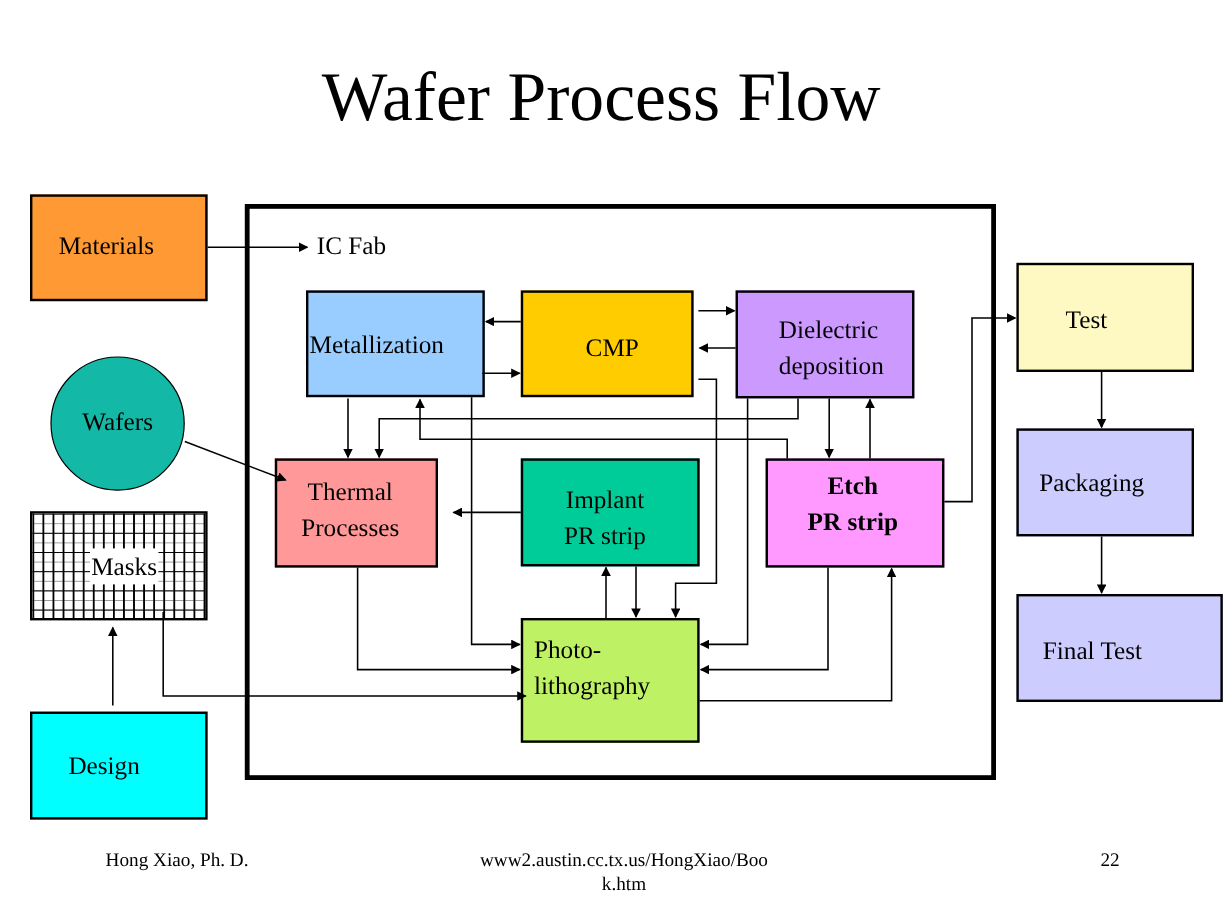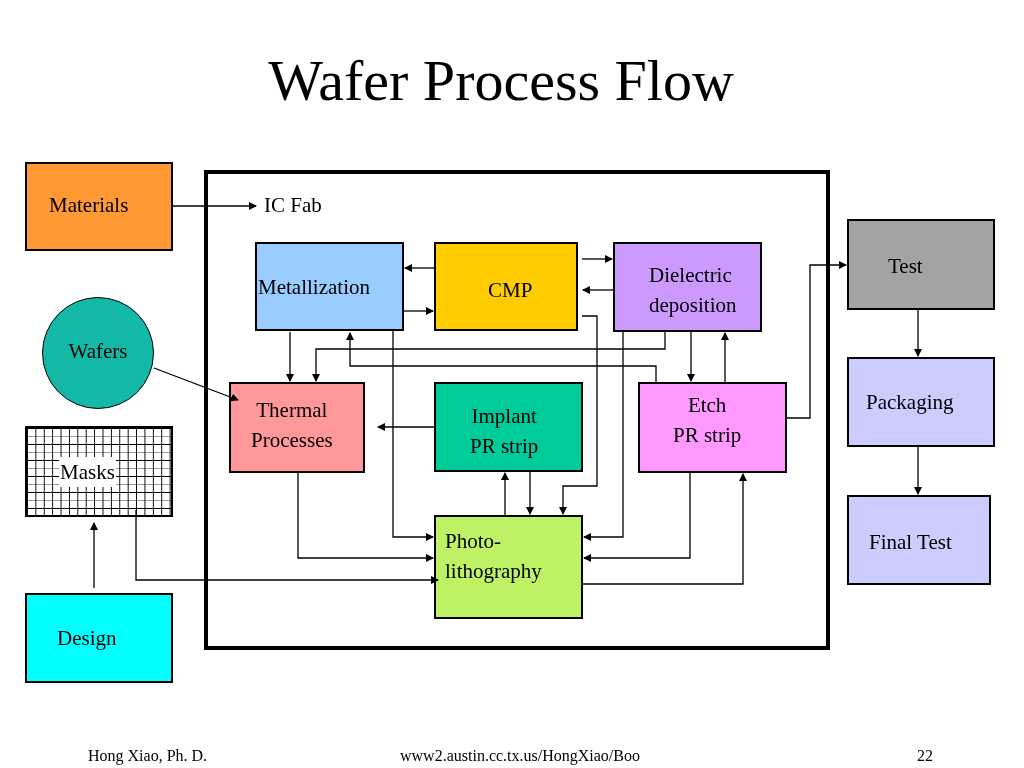--- a/index.html
+++ b/index.html
@@ -17,24 +17,24 @@
             box-sizing: border-box; border: 1.5px solid #000; border-radius: 50%; background: #14b8a6; }
   .wafers .lbl { position: absolute; left: 0; width: 100%; top: 38px; text-align: center; font-size: 21px; line-height: 30px; }
   .masks { position: absolute; left: 25px; top: 426px; width: 148px; height: 91px; box-sizing: border-box;
            border: 2px solid #000;
            background-color: #fff;
            background-image:
              linear-gradient(to right, #000 1.2px, transparent 1.2px),
              linear-gradient(to bottom, #000 1.2px, transparent 1.2px),
              linear-gradient(to bottom, #9a9a9a 1px, transparent 1px);
            background-size: 8.4px 100%, 100% 16px, 100% 8px; }
-  .masks .lbl { position: absolute; left: 32px; top: 29px; font-size: 21px; line-height: 30px;
+  .masks .lbl { position: absolute; left: 48px; top: 29px; font-size: 21px; line-height: 30px;
                 background: #fff; padding: 0 1px; }
   svg.wires { position: absolute; left: 0; top: 0; width: 1024px; height: 768px; pointer-events: none; }
-  .footer { position: absolute; font-size: 16px; line-height: 20px; margin-top: 38px; }
+  .footer { position: absolute; font-size: 16px; line-height: 20px; }
 </style>
 </head>
 <body>
 
 <div class="title">Wafer Process Flow</div>
 
 <div class="box" style="left:25px;top:162px;width:148px;height:89px;background:#FF9933;">
   <span class="lbl" style="left:22px;top:26px;">Materials</span>
 </div>
 
@@ -70,36 +70,36 @@
   <span class="lbl" style="left:20px;top:11px;text-align:center;">Thermal
 Processes</span>
 </div>
 
 <div class="box" style="left:434px;top:382px;width:149px;height:90px;background:#00CC99;">
   <span class="lbl" style="left:34px;top:17px;text-align:center;">Implant
 PR strip</span>
 </div>
 
 <div class="box" style="left:638px;top:382px;width:149px;height:91px;background:#FF99FF;">
-  <span class="lbl" style="left:33px;top:6px;text-align:center;">Etch
+  <span class="lbl" style="left:33px;top:6px;text-align:center;font-weight:bold;">Etch
 PR strip</span>
 </div>
 
 <div class="box" style="left:434px;top:515px;width:149px;height:104px;background:#bef264;">
   <span class="lbl" style="left:9px;top:9px;">Photo-
 lithography</span>
 </div>
 
-<div class="box" style="left:847px;top:219px;width:148px;height:91px;background:#a3a3a3;">
+<div class="box" style="left:847px;top:219px;width:148px;height:91px;background:#fef9c3;">
   <span class="lbl" style="left:39px;top:30px;">Test</span>
 </div>
 <div class="box" style="left:847px;top:357px;width:148px;height:90px;background:#CCCCFF;">
   <span class="lbl" style="left:17px;top:28px;">Packaging</span>
 </div>
-<div class="box" style="left:847px;top:495px;width:144px;height:90px;background:#CCCCFF;">
+<div class="box" style="left:847px;top:495px;width:172px;height:90px;background:#CCCCFF;">
   <span class="lbl" style="left:20px;top:30px;">Final Test</span>
 </div>
 
 <svg class="wires" viewBox="0 0 1024 768">
   <defs>
     <marker id="ah" markerWidth="8" markerHeight="8" refX="7" refY="4" orient="auto" markerUnits="userSpaceOnUse">
       <path d="M0,0 L8,4 L0,8 z" fill="#000"></path>
     </marker>
   </defs>
   <g fill="none" stroke="#000" stroke-width="1.3">

